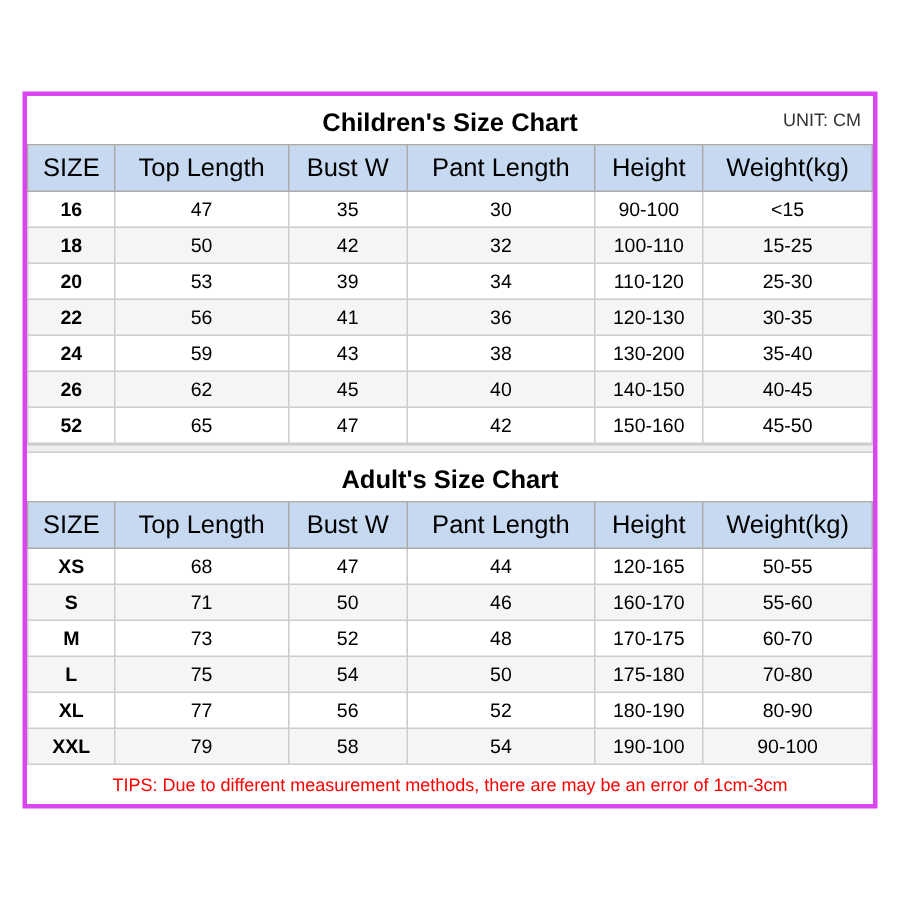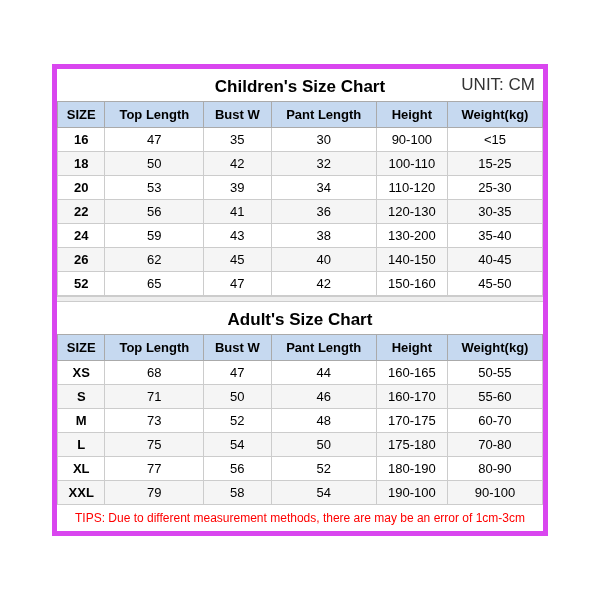--- a/index.html
+++ b/index.html
@@ -6,51 +6,51 @@
     body {
       width: 600px;
       height: 600px;
       background: #fff;
       font-family: Arial, sans-serif;
       display: flex;
       align-items: center;
       justify-content: center;
     }
     .container {
-      width: 496px;
-      border: 5px solid #d946ef;
+      width: 570px;
+      border: 3px solid #d946ef;
       background: #fff;
     }
     .section-title {
       text-align: center;
       font-size: 17px;
       font-weight: bold;
       padding: 8px 4px 4px;
       background: #fff;
       position: relative;
     }
     .unit-label {
       position: absolute;
       right: 8px;
       top: 50%;
       transform: translateY(-50%);
-      font-size: 17px;
+      font-size: 12px;
       font-weight: normal;
       color: #333;
     }
     table {
       width: 100%;
       border-collapse: collapse;
     }
     thead tr th {
       background: #c6d9f0;
       border: 1px solid #aaa;
       padding: 5px 4px;
-      font-size: 13px;
-      font-weight: bold;
+      font-size: 17px;
+      font-weight: normal;
       text-align: center;
     }
     tbody tr td {
       border: 1px solid #ccc;
       padding: 4px 4px;
       font-size: 13px;
       text-align: center;
     }
     tbody tr:nth-child(odd) td {
       background: #fff;
@@ -170,21 +170,21 @@
         <th>Height</th>
         <th>Weight(kg)</th>
       </tr>
     </thead>
     <tbody id="adult-tbody">
     <tr>
           <td class="size-cell">XS</td>
           <td>68</td>
           <td>47</td>
           <td>44</td>
-          <td>160-165</td>
+          <td>120-165</td>
           <td>50-55</td>
         </tr>
         <tr>
           <td class="size-cell">S</td>
           <td>71</td>
           <td>50</td>
           <td>46</td>
           <td>160-170</td>
           <td>55-60</td>
         </tr>

